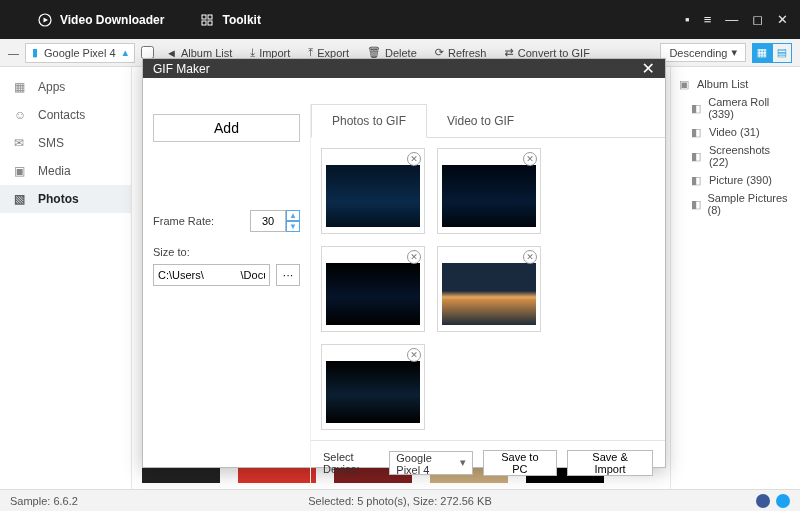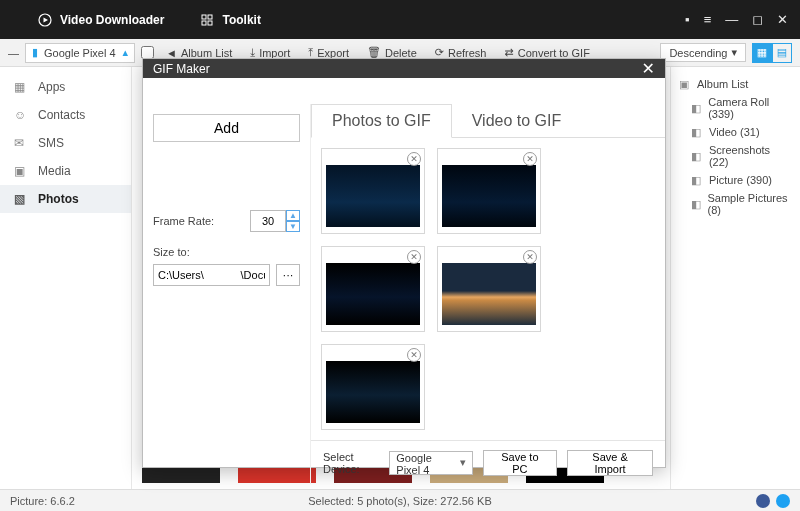--- a/index.html
+++ b/index.html
@@ -63,21 +63,21 @@
 .row input[type=text]{ width:36px; height:22px; border:1px solid #bbb; text-align:center; font-size:11px;}
 .row .x-sep { font-size:10px;}
 .stepper { display:flex; align-items:flex-start;}
 .stepper input { width:42px; height:22px; border:1px solid #bbb; text-align:center; font-size:11px;}
 .stepper .arrows { display:flex; flex-direction:column;}
 .stepper .arrows span { width:14px; height:11px; border:1px solid #5aa7e8; color:#5aa7e8; font-size:8px; display:flex; align-items:center; justify-content:center; cursor:pointer;}
 .saveto input { flex:1; min-width:0; height:22px; border:1px solid #bbb; padding:0 4px; font-size:10px;}
 .saveto .browse { width:24px; height:22px; border:1px solid #bbb; background:#fff; font-size:11px; cursor:pointer;}
 .dlg-right { flex:1; display:flex; flex-direction:column;}
 .subtabs { display:flex; border-bottom:1px solid #ddd; height:34px;}
-.subtabs div { padding:0 20px; display:flex; align-items:center; font-size:16px; color:#555; cursor:pointer;}
+.subtabs div { padding:0 20px; display:flex; align-items:center; font-size:12px; color:#555; cursor:pointer;}
 .subtabs .on { border:1px solid #ddd; border-bottom:1px solid #fff; margin-bottom:-1px; background:#fff;}
 .grid { flex:1; padding:10px; display:flex; flex-wrap:wrap; gap:12px; align-content:flex-start;}
 .card { width:104px; height:86px; border:1px solid #d7d7d7; position:relative; padding:4px;}
 .card .thumb { width:100%; height:62px; background:linear-gradient(180deg,#041426,#0a2a4a 60%,#02101e); margin-top:12px;}
 .card.c2 .thumb{ background:linear-gradient(180deg,#000710,#051a33 60%,#00060d);}
 .card.c3 .thumb{ background:linear-gradient(180deg,#000,#06142a 55%,#000);}
 .card.c4 .thumb{ background:linear-gradient(180deg,#1a2a3e 45%,#e6a661 55%,#c98a45 60%,#1f2d3b);}
 .card.c5 .thumb{ background:linear-gradient(180deg,#000,#0b1f32 55%,#000);}
 .card .del { position:absolute; top:3px; right:3px; width:14px; height:14px; border:1px solid #999; border-radius:50%; font-size:9px; color:#777; display:flex; align-items:center; justify-content:center; cursor:pointer;}
 .dlg-foot { height:44px; border-top:1px solid #e4e4e4; display:flex; align-items:center; justify-content:flex-end; gap:10px; padding:0 12px; font-size:11px;}
@@ -222,21 +222,21 @@
         <span>Picture (390)</span>
       </div>
     <div class="r" style="padding-left:14px">
         <span class="ric">◧</span>
         <span>Sample Pictures (8)</span>
       </div>
   </div>
 </div>
 
 <div class="statusbar">
-  <span>Picture: 6.6.2</span>
+  <span>Sample: 6.6.2</span>
   <span class="s-center">Selected: 5 photo(s), Size: 272.56 KB</span>
   <div class="soc">
     <span class="fb"></span>
     <span></span>
   </div>
 </div>
 
 <div class="dialog">
   <div class="dlg-title">
     <span>GIF Maker</span>

